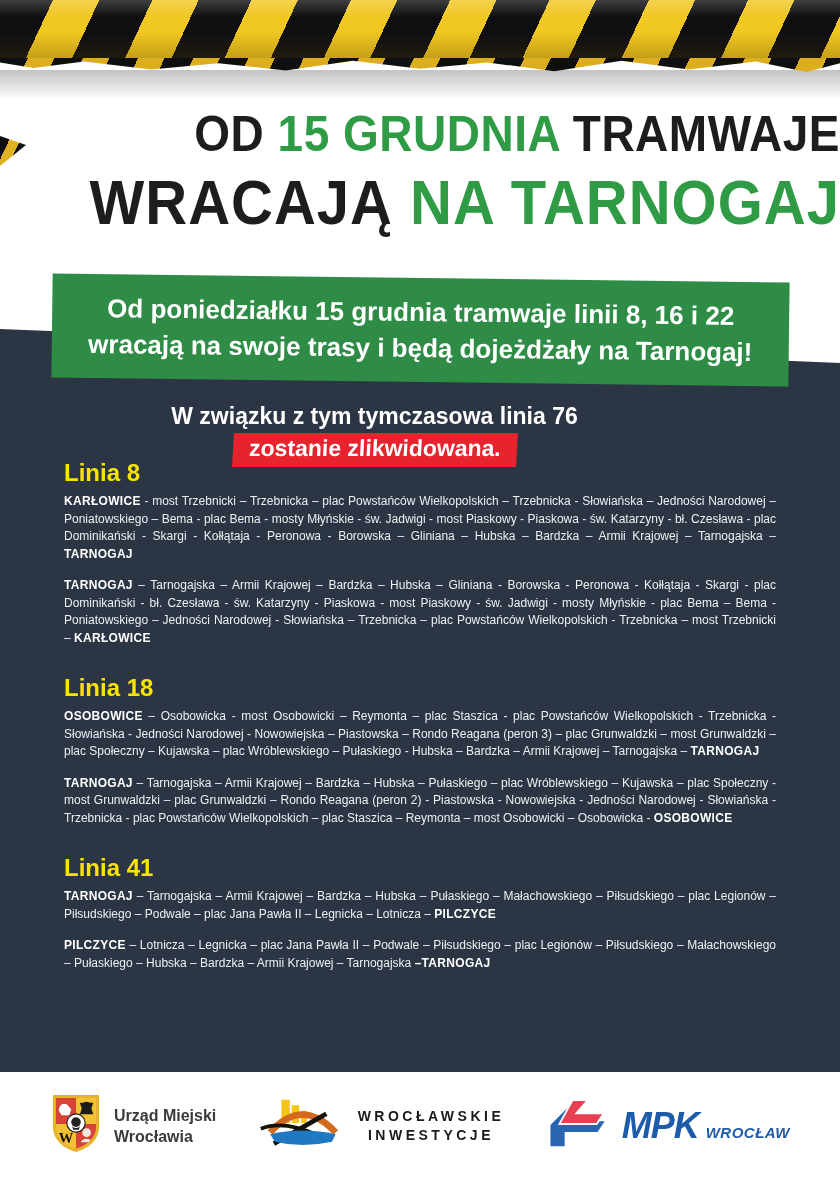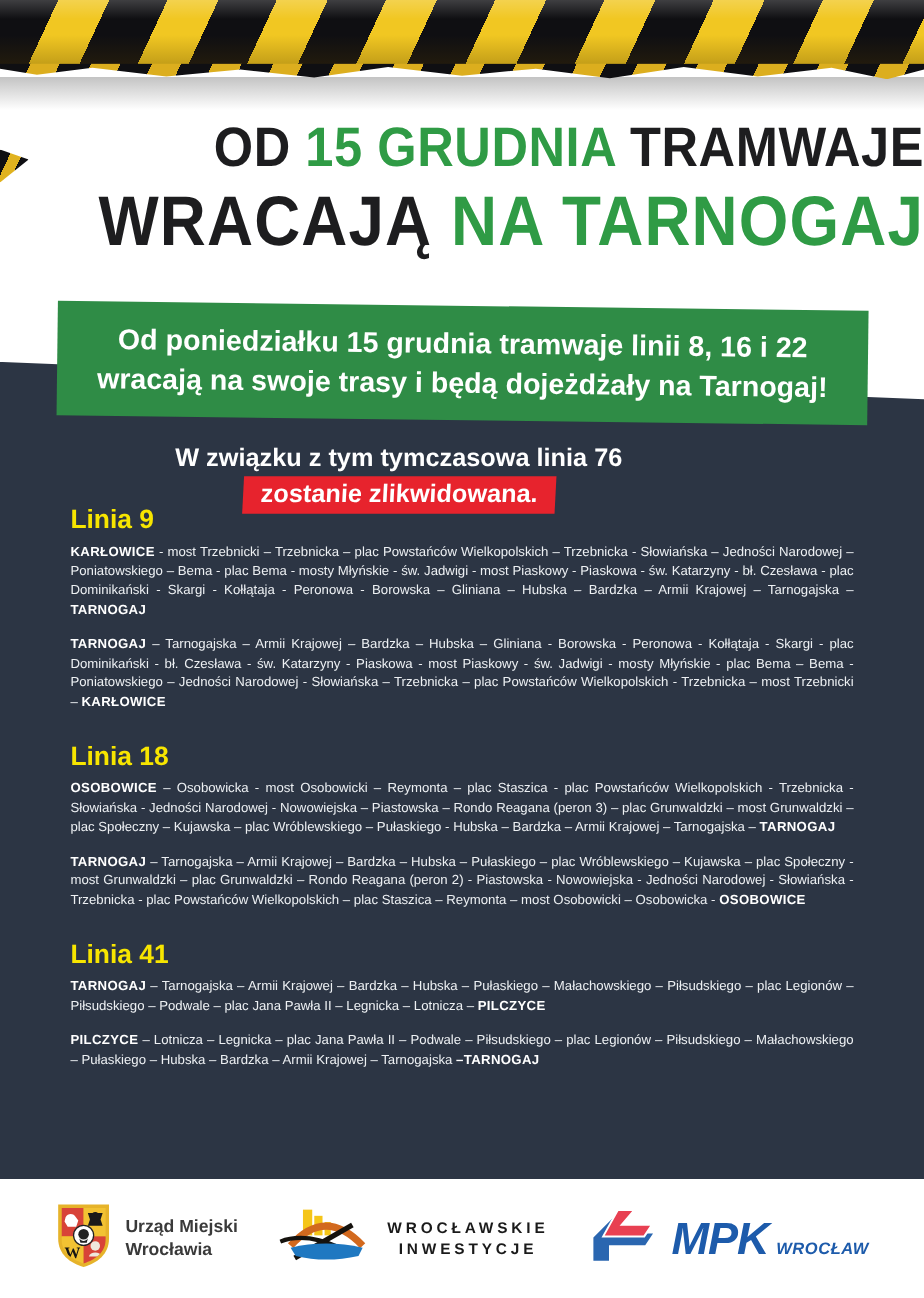--- a/index.html
+++ b/index.html
@@ -42,21 +42,21 @@
     clip-path:polygon(0 29px,100% 63px,100% 100%,0 100%);
   }
   
   .green-banner{
     position:absolute;top:278px;left:52px;width:737px;height:104px;z-index:2;
     background:#2f8c46;transform:rotate(.7deg);
     display:flex;flex-direction:column;align-items:center;justify-content:center;
     color:#ffffff;font-weight:bold;font-size:26px;line-height:36px;text-align:center;
   }
   
-  .notice{position:absolute;top:402px;left:0;width:725px;text-align:center;z-index:2;}
+  .notice{position:absolute;top:402px;left:12px;width:725px;text-align:center;z-index:2;}
   .notice-line{color:#ffffff;font-weight:bold;font-size:23px;line-height:28px;}
   .notice-highlight{
     display:inline-block;margin-top:3px;padding:2px 16px 5px;
     background:#e7232d;color:#ffffff;font-weight:bold;font-size:23px;
     transform:skewX(-3deg);
   }
   
   .routes{position:absolute;top:458px;left:64px;width:712px;z-index:2;}
   .routes section{margin-bottom:26px;}
   .routes h2{margin:0 0 6px;font-size:24px;line-height:29px;color:#f7e500;font-weight:bold;}
@@ -68,21 +68,21 @@
   
   .footer{
     position:absolute;top:1072px;left:0;width:840px;height:108px;background:#ffffff;z-index:3;
     display:flex;align-items:center;justify-content:space-between;
     padding:0 50px;box-sizing:border-box;
   }
   .logo-group{display:flex;align-items:center;gap:12px;}
   .city-office-label{font-size:16px;line-height:21px;font-weight:bold;color:#3a3a3a;}
   .wi-label{font-size:14px;line-height:19px;letter-spacing:3.5px;color:#1a1a1a;text-align:center;font-weight:bold;}
   .mpk-wordmark{display:flex;align-items:baseline;color:#1d5bab;font-style:italic;}
-  .mpk-name{font-size:41px;font-weight:bold;letter-spacing:-1px;}
+  .mpk-name{font-size:36px;font-weight:bold;letter-spacing:-1px;}
   .mpk-city{font-size:15px;font-weight:bold;margin-left:7px;letter-spacing:.5px;}
 </style>
 </head>
 <body>
 
 <div class="poster">
 
   <div class="hazard"></div>
   <div class="hazard-torn"></div>
   <div class="hazard-shadow"></div>
@@ -101,21 +101,21 @@
   </div>
 
   <div class="notice">
     <div class="notice-line">W związku z tym tymczasowa linia 76</div>
     <div class="notice-highlight">zostanie zlikwidowana.</div>
   </div>
 
   <main class="routes">
 
     <section>
-      <h2>Linia 9</h2>
+      <h2>Linia 8</h2>
       <p><b>KARŁOWICE</b><span> - most Trzebnicki – Trzebnicka – plac Powstańców Wielkopolskich – Trzebnicka - Słowiańska – Jedności Narodowej – Poniatowskiego – Bema - plac Bema - mosty Młyńskie - św. Jadwigi - most Piaskowy - Piaskowa - św. Katarzyny - bł. Czesława - plac Dominikański - Skargi - Kołłątaja - Peronowa - Borowska – Gliniana – Hubska – Bardzka – Armii Krajowej – Tarnogajska – </span><b>TARNOGAJ</b></p>
       <p><b>TARNOGAJ</b><span> – Tarnogajska – Armii Krajowej – Bardzka – Hubska – Gliniana - Borowska - Peronowa - Kołłątaja - Skargi - plac Dominikański - bł. Czesława - św. Katarzyny - Piaskowa - most Piaskowy - św. Jadwigi - mosty Młyńskie - plac Bema – Bema - Poniatowskiego – Jedności Narodowej - Słowiańska – Trzebnicka – plac Powstańców Wielkopolskich - Trzebnicka – most Trzebnicki – </span><b>KARŁOWICE</b></p>
     </section>
 
     <section>
       <h2>Linia 18</h2>
       <p><b>OSOBOWICE</b><span> – Osobowicka - most Osobowicki – Reymonta – plac Staszica - plac Powstańców Wielkopolskich - Trzebnicka - Słowiańska - Jedności Narodowej - Nowowiejska – Piastowska – Rondo Reagana (peron 3) – plac Grunwaldzki – most Grunwaldzki – plac Społeczny – Kujawska – plac Wróblewskiego – Pułaskiego - Hubska – Bardzka – Armii Krajowej – Tarnogajska – </span><b>TARNOGAJ</b></p>
       <p><b>TARNOGAJ</b><span> – Tarnogajska – Armii Krajowej – Bardzka – Hubska – Pułaskiego – plac Wróblewskiego – Kujawska – plac Społeczny - most Grunwaldzki – plac Grunwaldzki – Rondo Reagana (peron 2) - Piastowska - Nowowiejska - Jedności Narodowej - Słowiańska - Trzebnicka - plac Powstańców Wielkopolskich – plac Staszica – Reymonta – most Osobowicki – Osobowicka - </span><b>OSOBOWICE</b></p>
     </section>
 

